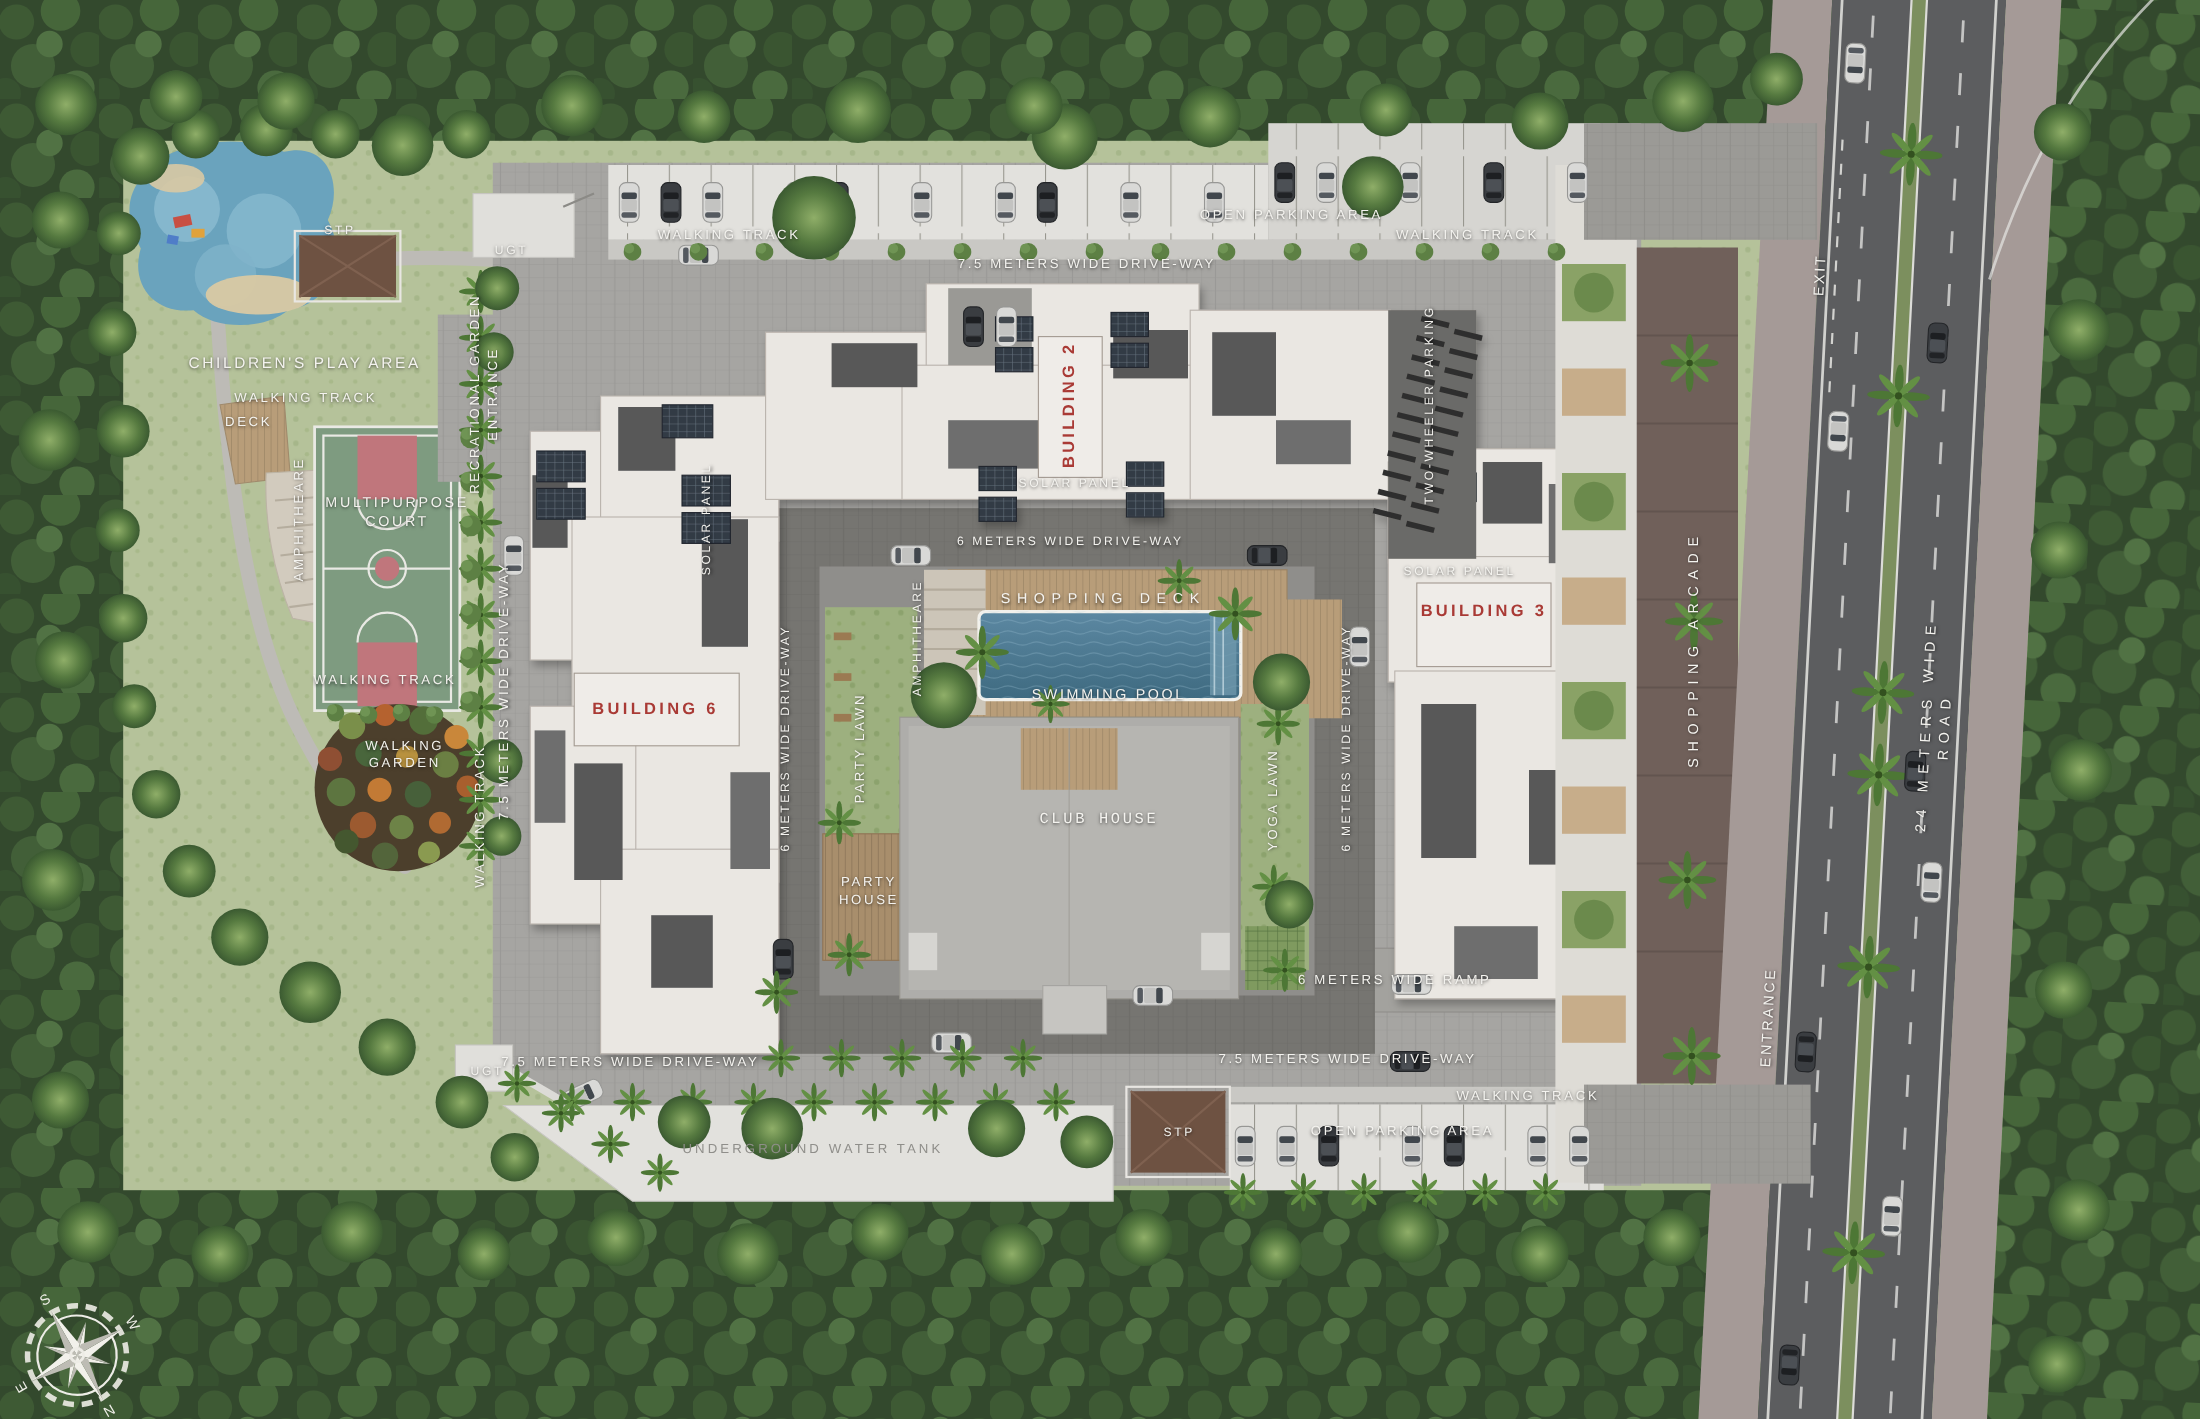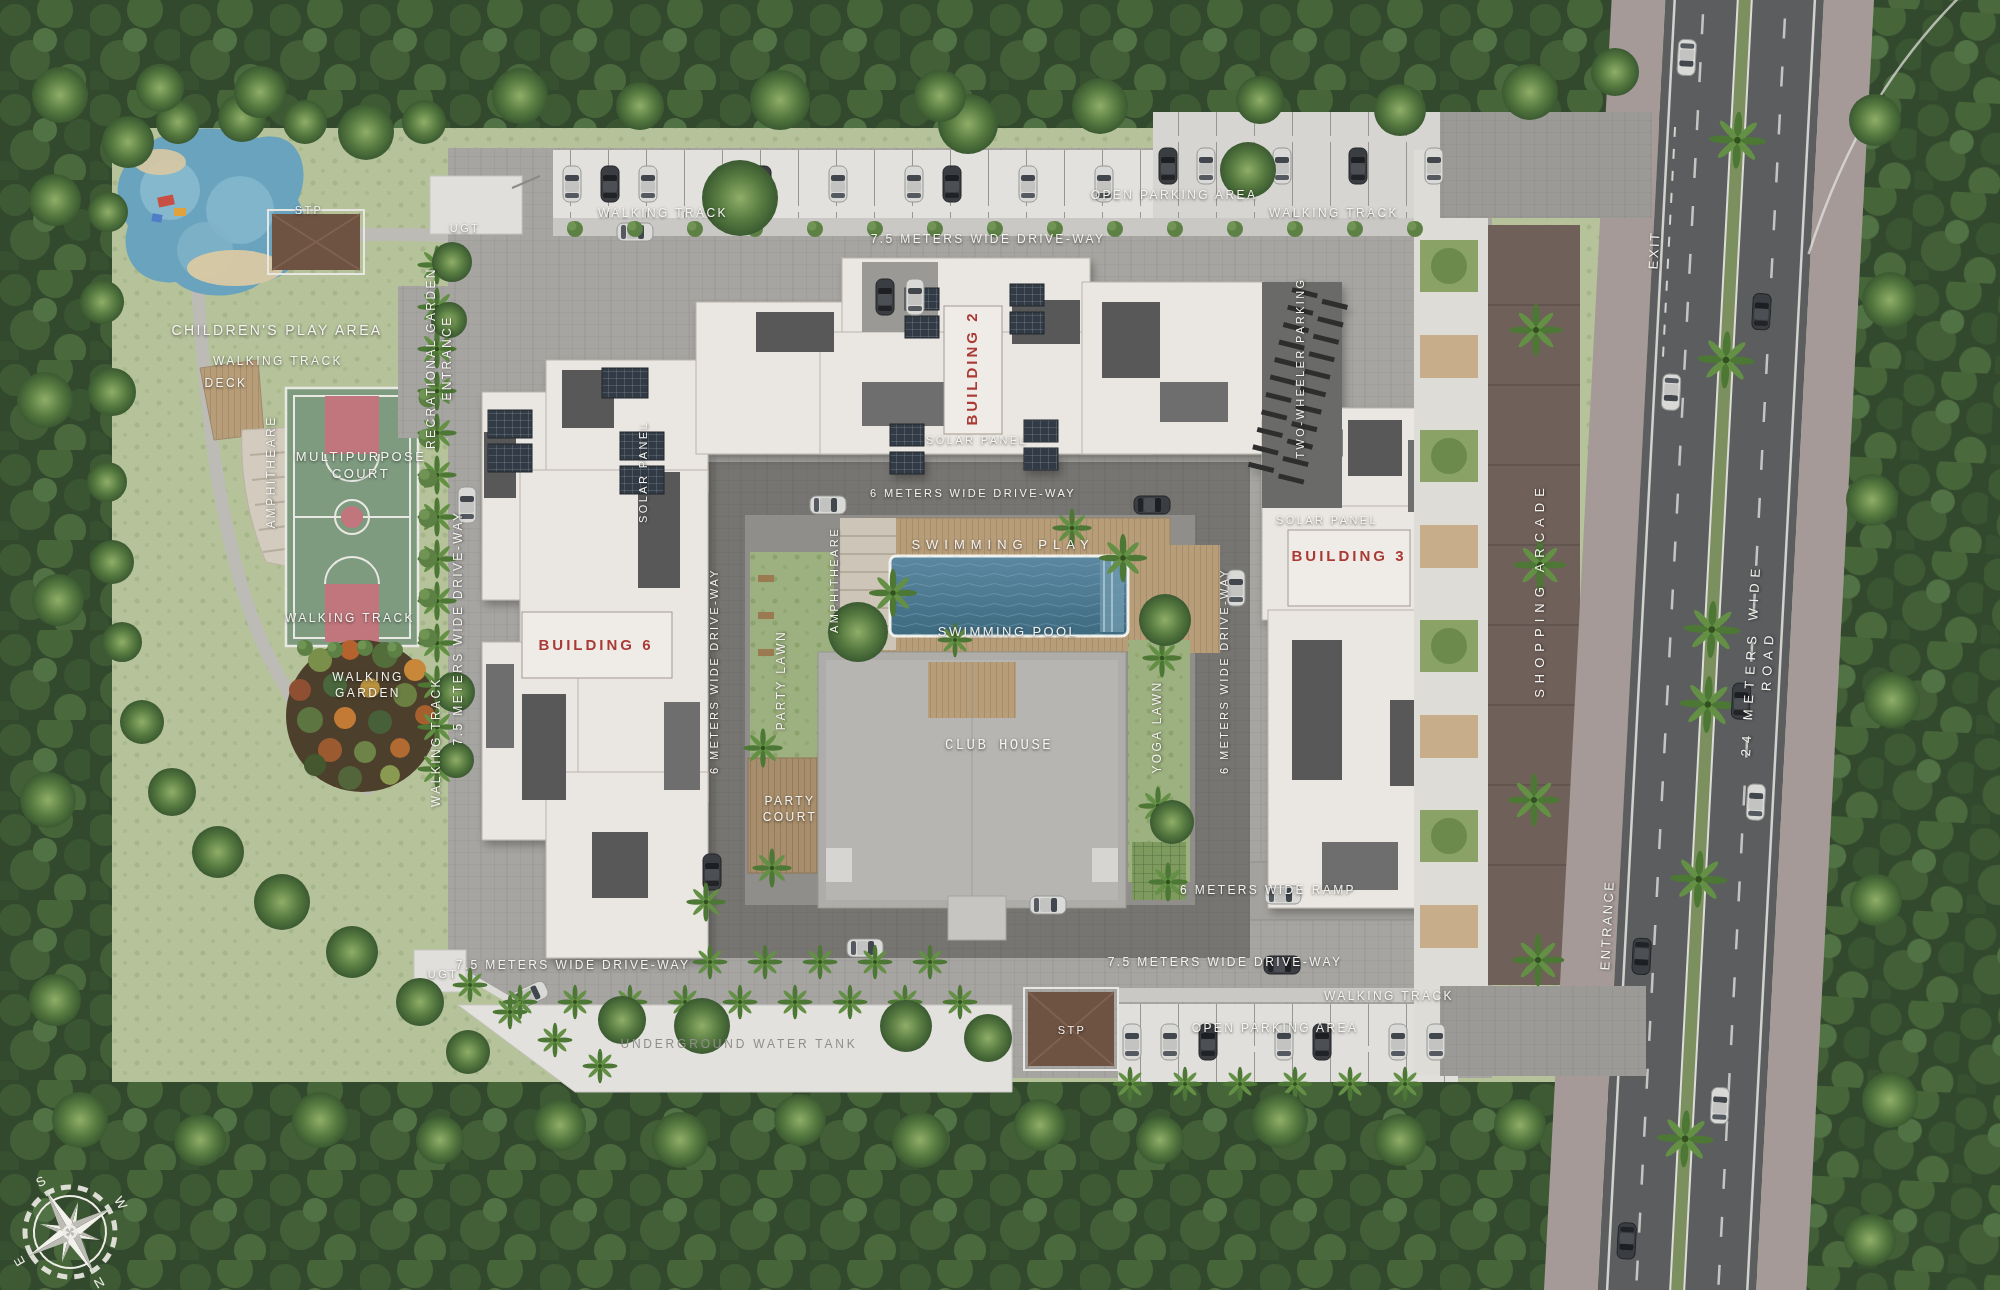--- a/index.html
+++ b/index.html
@@ -636,25 +636,25 @@
       <div class="lbl " style="left: 663px; top: 214px; font-size: 12px; transform: translate(-50%, -50%) rotate(0deg);">WALKING TRACK</div>
       <div class="lbl " style="left: 988px; top: 240px; font-size: 12px; transform: translate(-50%, -50%) rotate(0deg);">7.5 METERS WIDE DRIVE-WAY</div>
       <div class="lbl " style="left: 1174px; top: 196px; font-size: 12px; transform: translate(-50%, -50%) rotate(0deg);">OPEN PARKING AREA</div>
       <div class="lbl " style="left: 1334px; top: 214px; font-size: 12px; transform: translate(-50%, -50%) rotate(0deg);">WALKING TRACK</div>
       <div class="lbl " style="left: 643px; top: 472px; font-size: 11px; transform: translate(-50%, -50%) rotate(-90deg);">SOLAR PANEL</div>
       <div class="lbl red" style="left: 972px; top: 368px; font-size: 15px; transform: translate(-50%, -50%) rotate(-90deg);">BUILDING 2</div>
       <div class="lbl " style="left: 977px; top: 440px; font-size: 11px; transform: translate(-50%, -50%) rotate(0deg);">SOLAR PANEL</div>
       <div class="lbl " style="left: 973px; top: 493px; font-size: 11px; transform: translate(-50%, -50%) rotate(0deg);">6 METERS WIDE DRIVE-WAY</div>
       <div class="lbl " style="left: 1300px; top: 368px; font-size: 11px; transform: translate(-50%, -50%) rotate(-90deg);">TWO-WHEELER PARKING</div>
       <div class="lbl " style="left: 834px; top: 580px; font-size: 11px; transform: translate(-50%, -50%) rotate(-90deg);">AMPHITHEARE</div>
-      <div class="lbl spaced" style="left: 1003px; top: 545px; font-size: 13px; transform: translate(-50%, -50%) rotate(0deg);">SWIMMING PLAY</div>
+      <div class="lbl spaced" style="left: 1003px; top: 545px; font-size: 13px; transform: translate(-50%, -50%) rotate(0deg);">SHOPPING DECK</div>
       <div class="lbl " style="left: 1008px; top: 592px; font-size: 13px; transform: translate(-50%, -50%) rotate(0deg); margin-top: 40px;">SWIMMING POOL</div>
       <div class="lbl " style="left: 782px; top: 680px; font-size: 12px; transform: translate(-50%, -50%) rotate(-90deg);">PARTY LAWN</div>
       <div class="lbl " style="left: 790px; top: 810px; font-size: 12px; transform: translate(-50%, -50%) rotate(0deg);">PARTY
-COURT</div>
+HOUSE</div>
       <div class="lbl " style="left: 999px; top: 745px; font-size: 14px; transform: translate(-50%, -50%) rotate(0deg); font-family: Liberation Mono, monospace;">CLUB HOUSE</div>
       <div class="lbl " style="left: 1158px; top: 727px; font-size: 12px; transform: translate(-50%, -50%) rotate(-90deg);">YOGA LAWN</div>
       <div class="lbl " style="left: 714px; top: 671px; font-size: 11px; transform: translate(-50%, -50%) rotate(-90deg);">6 METERS WIDE DRIVE-WAY</div>
       <div class="lbl " style="left: 1224px; top: 671px; font-size: 11px; transform: translate(-50%, -50%) rotate(-90deg);">6 METERS WIDE DRIVE-WAY</div>
       <div class="lbl red" style="left: 596px; top: 645px; font-size: 15px; transform: translate(-50%, -50%) rotate(0deg);">BUILDING 6</div>
       <div class="lbl red" style="left: 1349px; top: 556px; font-size: 15px; transform: translate(-50%, -50%) rotate(0deg);">BUILDING 3</div>
       <div class="lbl " style="left: 1327px; top: 520px; font-size: 11px; transform: translate(-50%, -50%) rotate(0deg);">SOLAR PANEL</div>
       <div class="lbl spaced" style="left: 1540px; top: 590px; font-size: 13px; transform: translate(-50%, -50%) rotate(-90deg);">SHOPPING ARCADE</div>
       <div class="lbl " style="left: 1268px; top: 891px; font-size: 12px; transform: translate(-50%, -50%) rotate(0deg);">6 METERS WIDE RAMP</div>
       <div class="lbl " style="left: 1225px; top: 963px; font-size: 12px; transform: translate(-50%, -50%) rotate(0deg);">7.5 METERS WIDE DRIVE-WAY</div>

